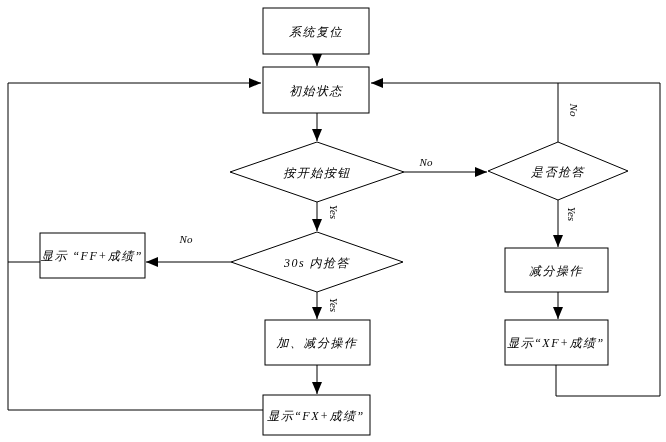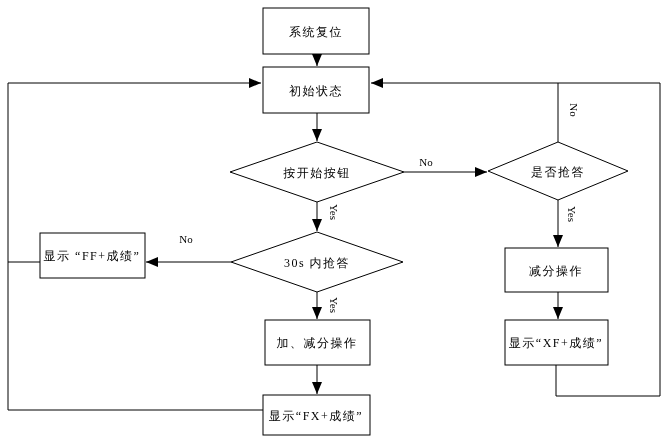--- a/index.html
+++ b/index.html
@@ -2,20 +2,21 @@
 <html><head>
 <meta charset="utf-8">
 <style>
   html, body { margin: 0; padding: 0; background: #ffffff; }
   .canvas {
     position: relative;
     width: 634px;
     height: 442px;
     background: #ffffff;
     font-family: "Liberation Serif", "DejaVu Serif", serif;
+    font-style: italic;
   }
   svg { display: block; }
   .shape { fill: #ffffff; stroke: #000000; stroke-width: 1; }
   .edge  { fill: none; stroke: #000000; stroke-width: 1; }
   .node-label {
     font-family: "Liberation Serif", "DejaVu Serif", serif;
     font-size: 12px;
     fill: #000000;
     letter-spacing: 1.5px;
   }

